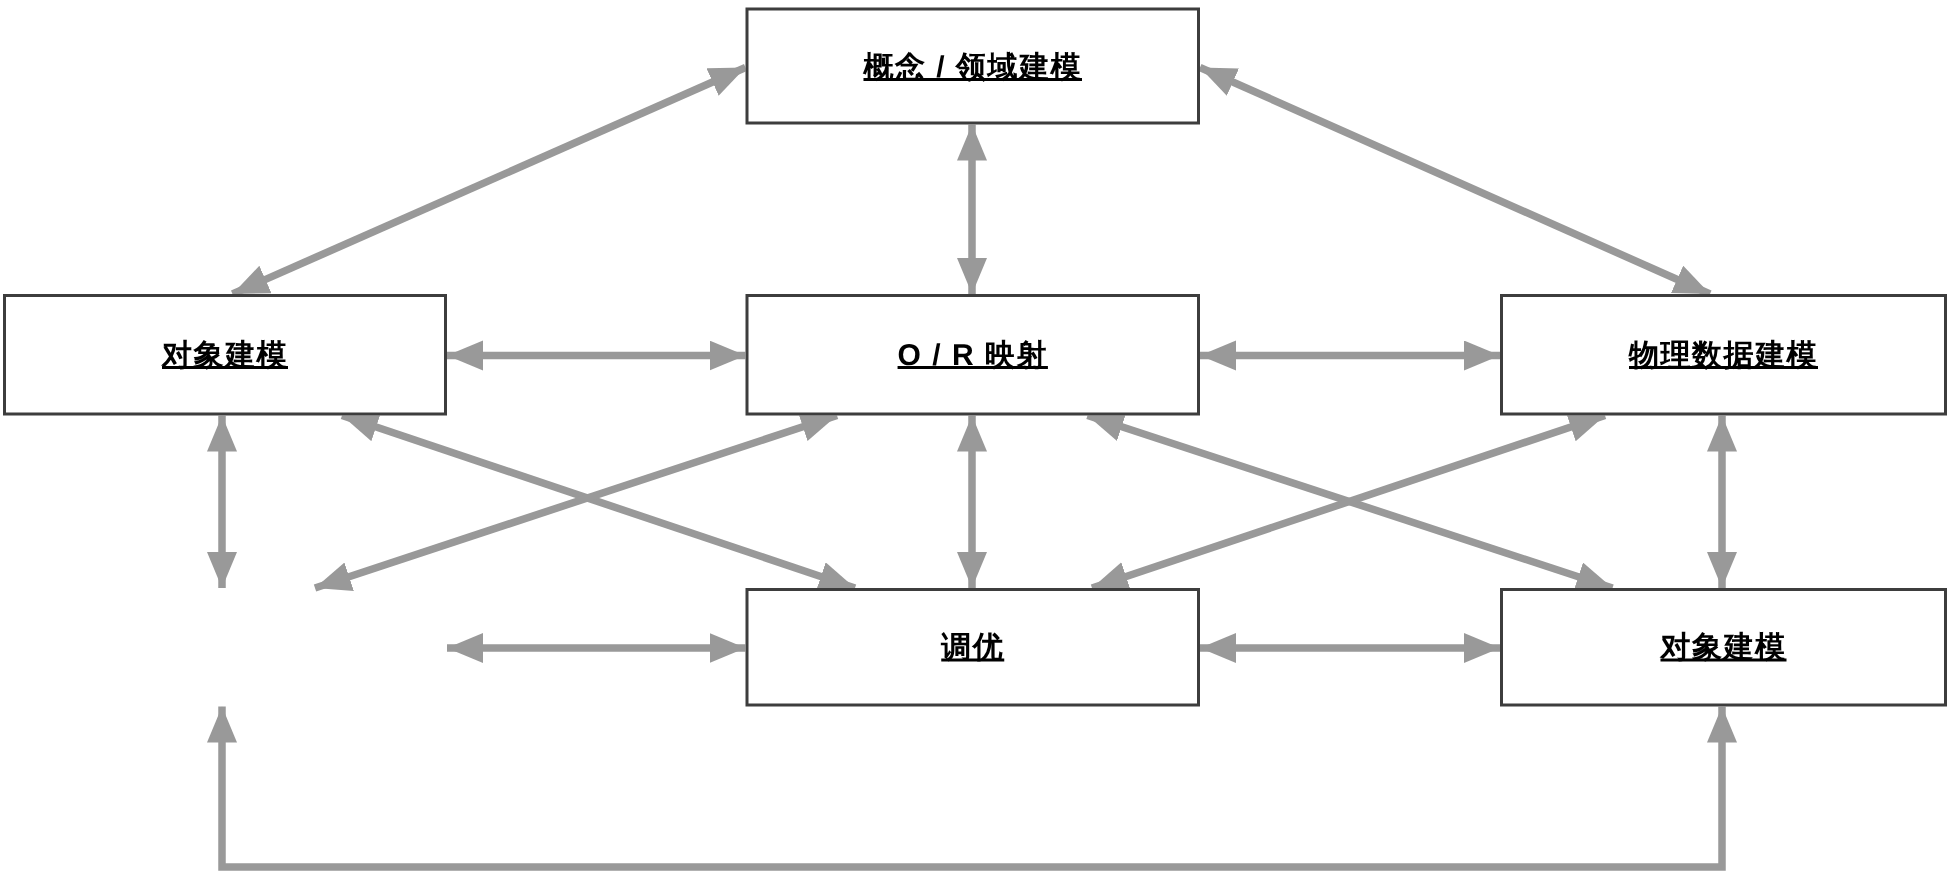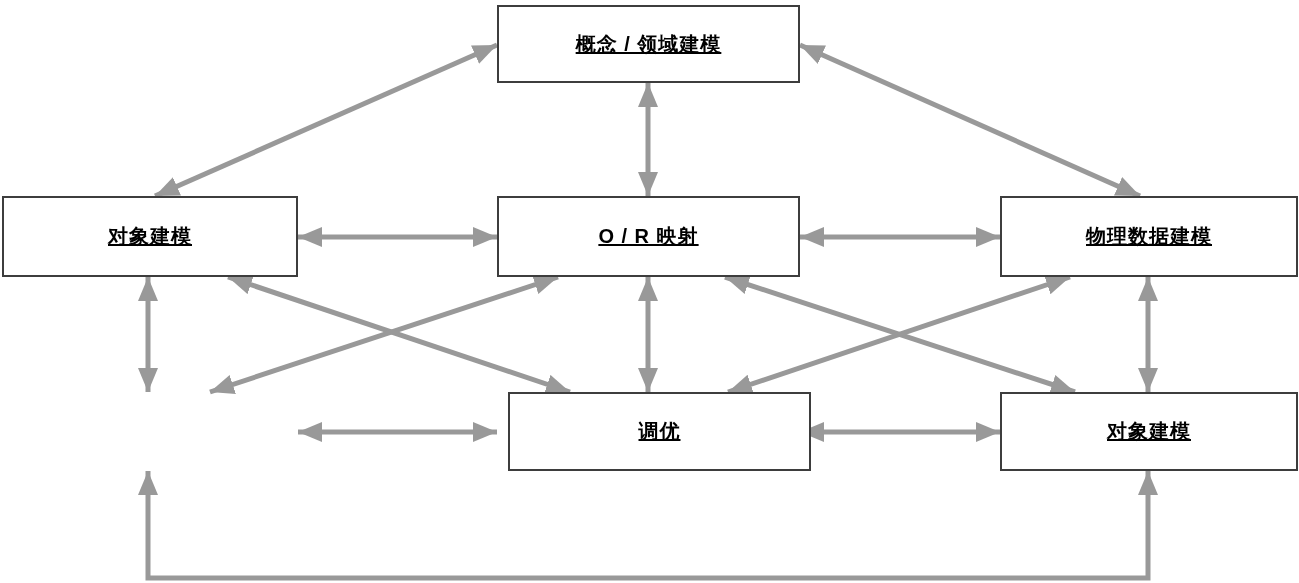--- a/index.html
+++ b/index.html
@@ -35,21 +35,21 @@
     color: #000000;
     letter-spacing: 1px;
     white-space: nowrap;
     text-decoration: underline;
   }
   .node-concept  { left: 497px;  top: 5px;   width: 303px; height: 78px; }
   .node-object   { left: 2px;    top: 196px; width: 296px; height: 81px; text-align: right; }
   .node-orm      { left: 497px;  top: 196px; width: 303px; height: 81px; }
   .node-physical { left: 1000px; top: 196px; width: 298px; height: 81px; }
   .node-app      { left: 2px;    top: 392px; width: 296px; height: 79px; }
-  .node-tuning   { left: 497px;  top: 392px; width: 303px; height: 79px; margin-left: 11px; }
+  .node-tuning   { left: 497px;  top: 392px; width: 303px; height: 79px; }
   .node-db       { left: 1000px; top: 392px; width: 298px; height: 79px; }
 </style>
 </head>
 <body>
 
 <div class="canvas">
 
   <svg class="edge-layer" viewBox="0 0 1299 583" xmlns="http://www.w3.org/2000/svg">
     <defs>
       <marker id="ah" markerUnits="userSpaceOnUse" markerWidth="26" markerHeight="22" refX="24" refY="10" orient="auto-start-reverse">

